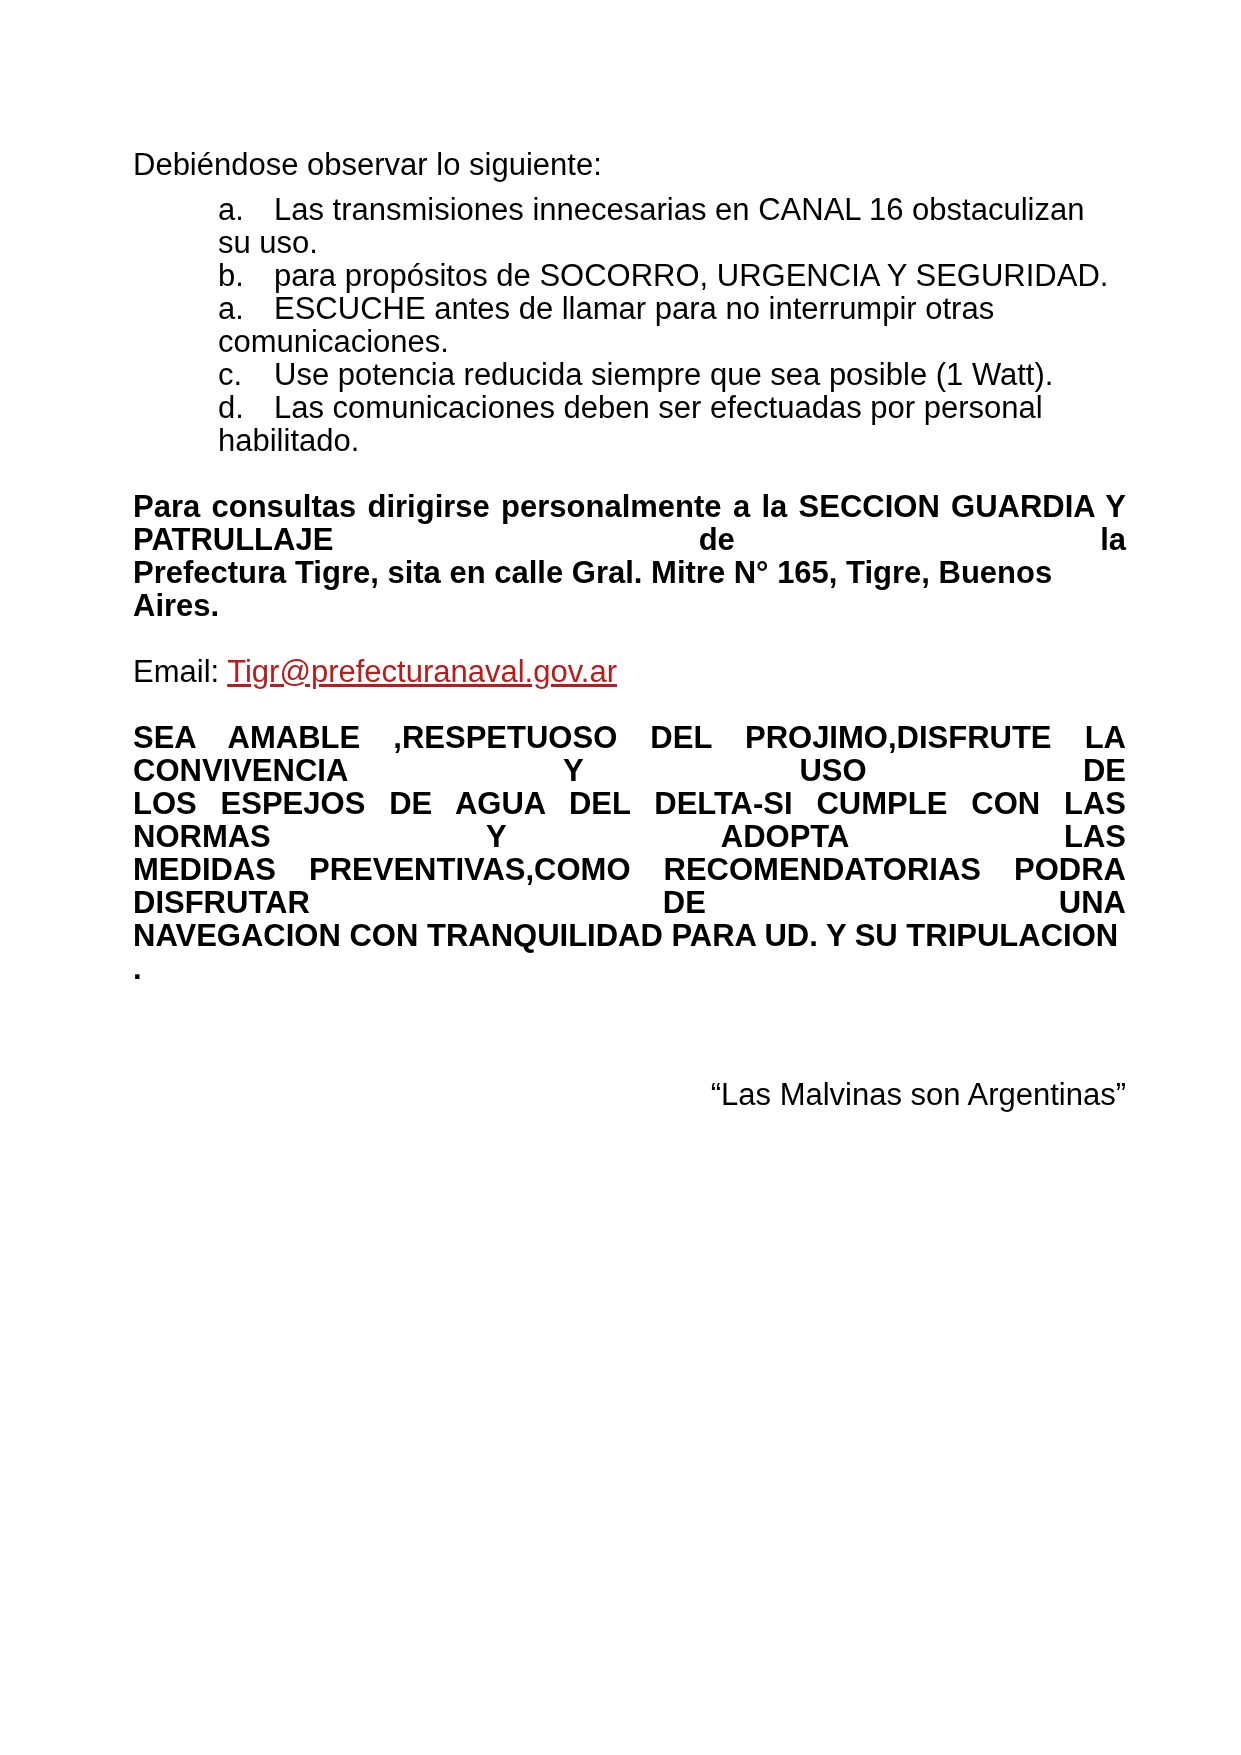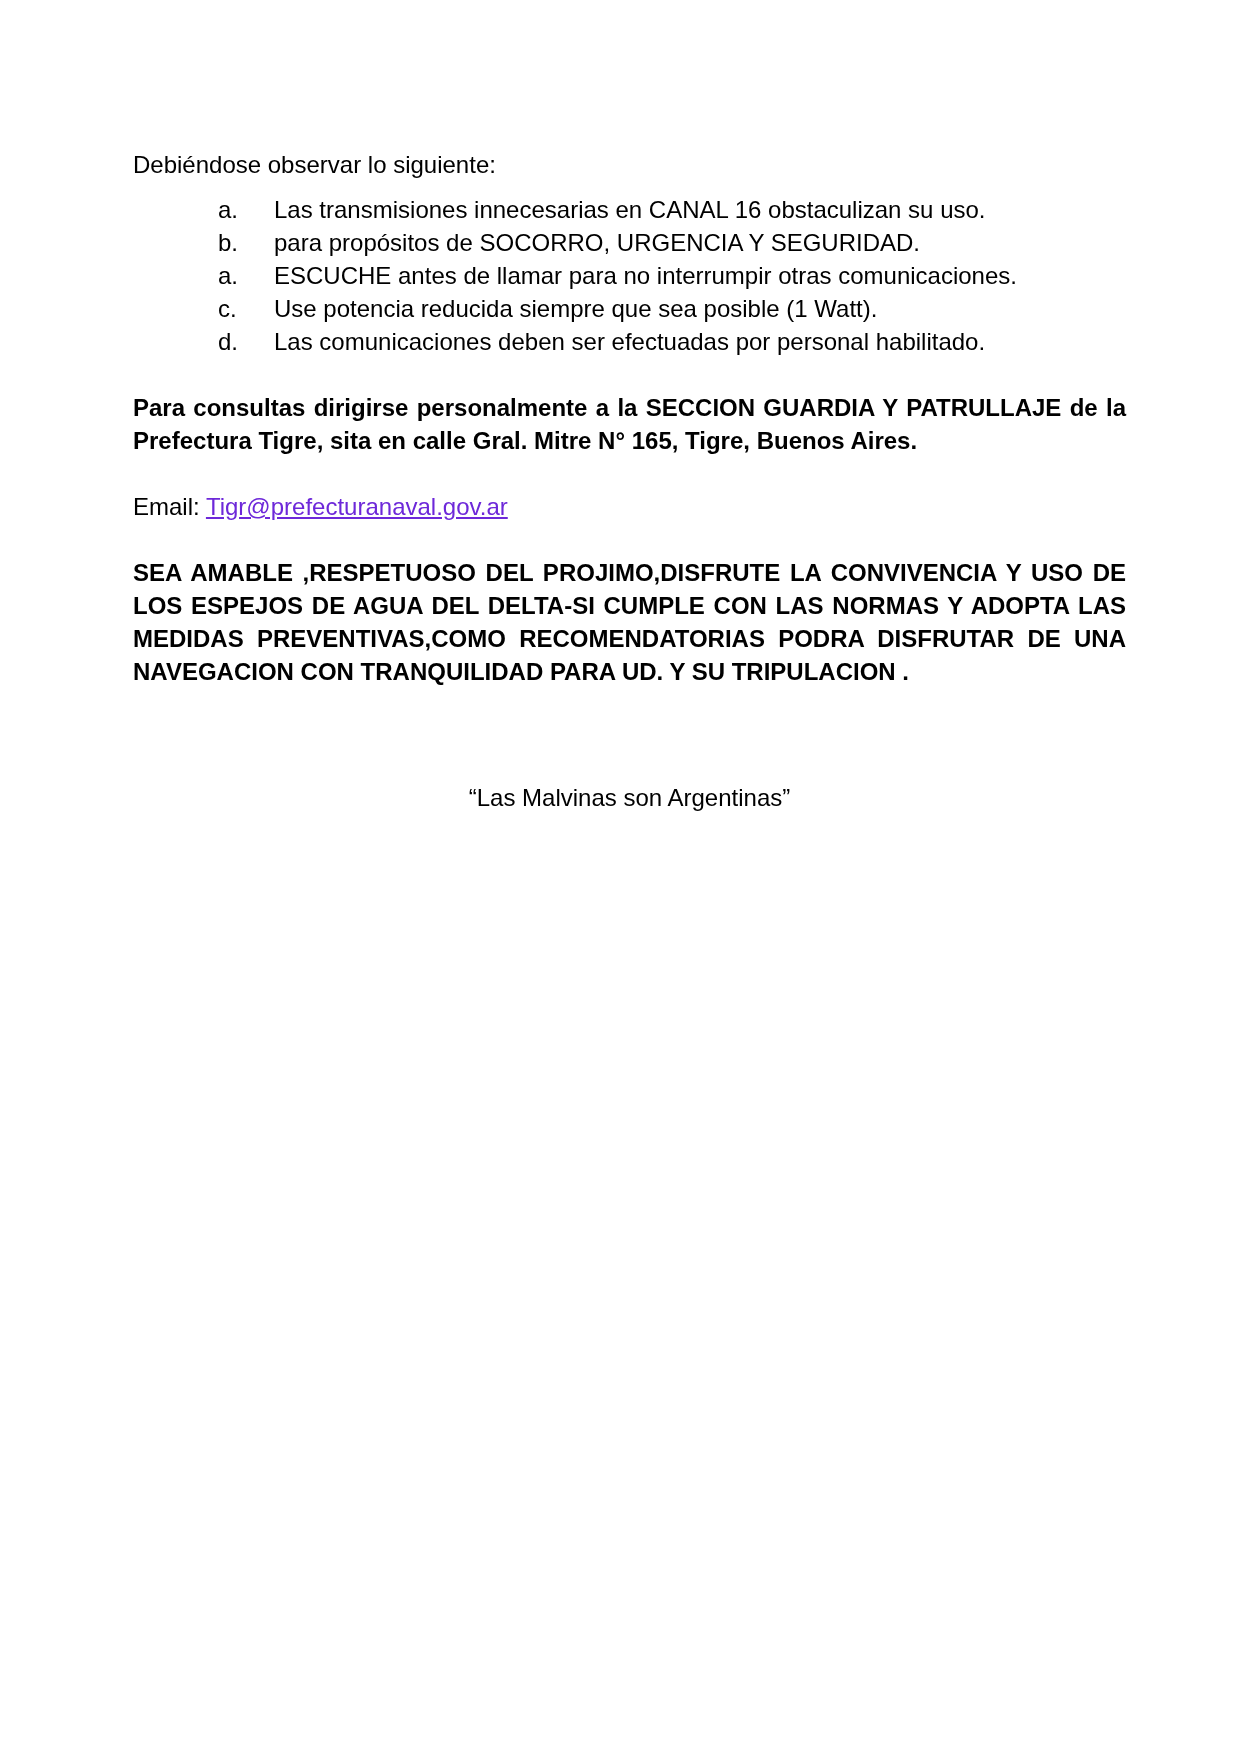--- a/index.html
+++ b/index.html
@@ -8,21 +8,21 @@
     background: #ffffff;
   }
   .page {
     position: relative;
     width: 1241px;
     height: 1755px;
     background: #ffffff;
     box-sizing: border-box;
     padding: 148px 115px 0 133px;
     font-family: "Liberation Sans", sans-serif;
-    font-size: 24px;
+    font-size: 31px;
     line-height: 33px;
     color: #000000;
     overflow: hidden;
   }
   .intro { margin: 0; }
   .list { margin: 12px; }
   .item { padding-left: 73px; }
   .line { display: block; }
   .marker {
     display: inline-block;
@@ -32,21 +32,21 @@
   
   .stretch {
     text-align: justify;
     text-align-last: justify;
   }
   .para { margin: 33px 0 0 0; font-weight: bold; }
   .email-row { margin: 33px 0 0 0; }
   .email-link { text-decoration: underline; cursor: pointer; }
   .closing {
     margin: 93px 0 0 0;
-    text-align: center;
+    text-align: right;
   }
 </style>
 </head>
 <body>
 
 <div class="page" style="color: rgb(0, 0, 0);">
 
   <p class="intro">Debiéndose observar lo siguiente:</p>
 
   <div class="list">
@@ -73,21 +73,21 @@
     </div>
 
 
   </div>
 
   <p class="para">
     <span class="line stretch">Para consultas dirigirse personalmente a la SECCION GUARDIA Y PATRULLAJE de la</span>
     <span class="line">Prefectura Tigre, sita en calle Gral. Mitre N° 165, Tigre, Buenos Aires.</span>
   </p>
 
-  <p class="email-row"><span>Email: </span><a class="email-link" style="color: #6d28d9;">Tigr@prefecturanaval.gov.ar</a></p>
+  <p class="email-row"><span>Email: </span><a class="email-link" style="color: #b91c1c;">Tigr@prefecturanaval.gov.ar</a></p>
 
   <p class="para">
     <span class="line stretch">SEA AMABLE ,RESPETUOSO DEL PROJIMO,DISFRUTE LA CONVIVENCIA Y USO DE</span>
     <span class="line stretch">LOS ESPEJOS DE AGUA DEL DELTA-SI CUMPLE CON LAS NORMAS Y ADOPTA LAS</span>
     <span class="line stretch">MEDIDAS PREVENTIVAS,COMO RECOMENDATORIAS PODRA DISFRUTAR DE UNA</span>
     <span class="line">NAVEGACION CON TRANQUILIDAD PARA UD. Y SU TRIPULACION .</span>
   </p>
 
   <p class="closing">“Las Malvinas son Argentinas”</p>
 

